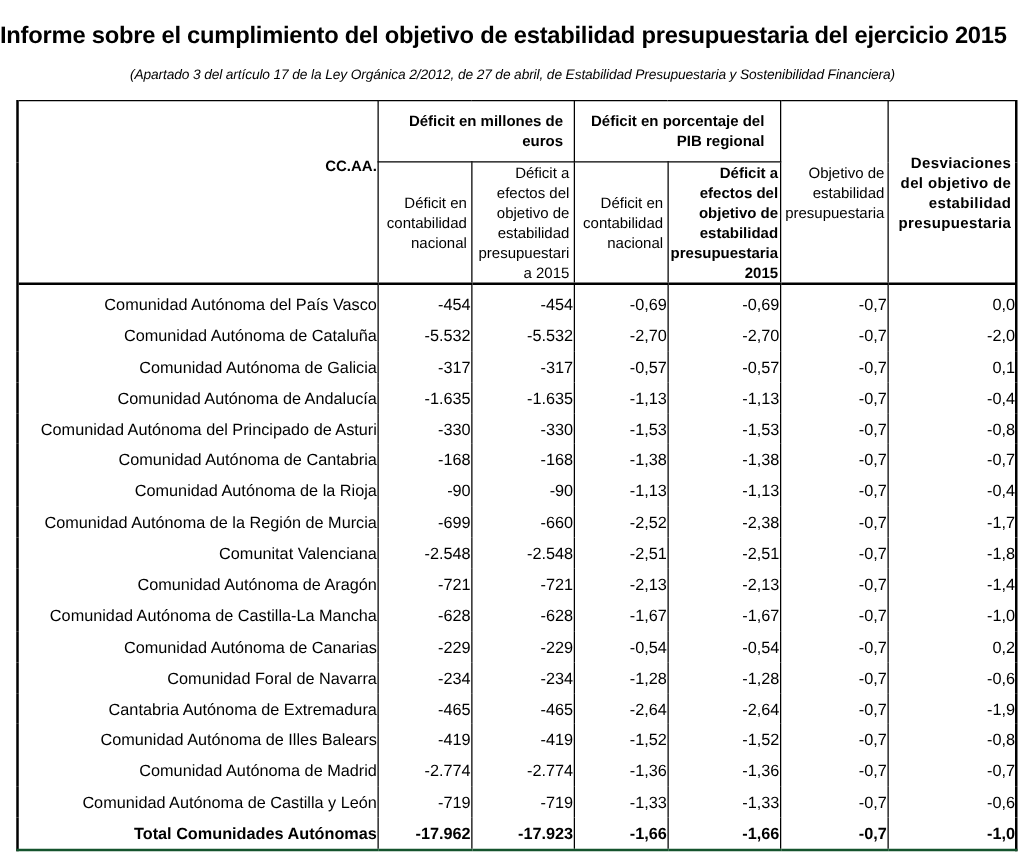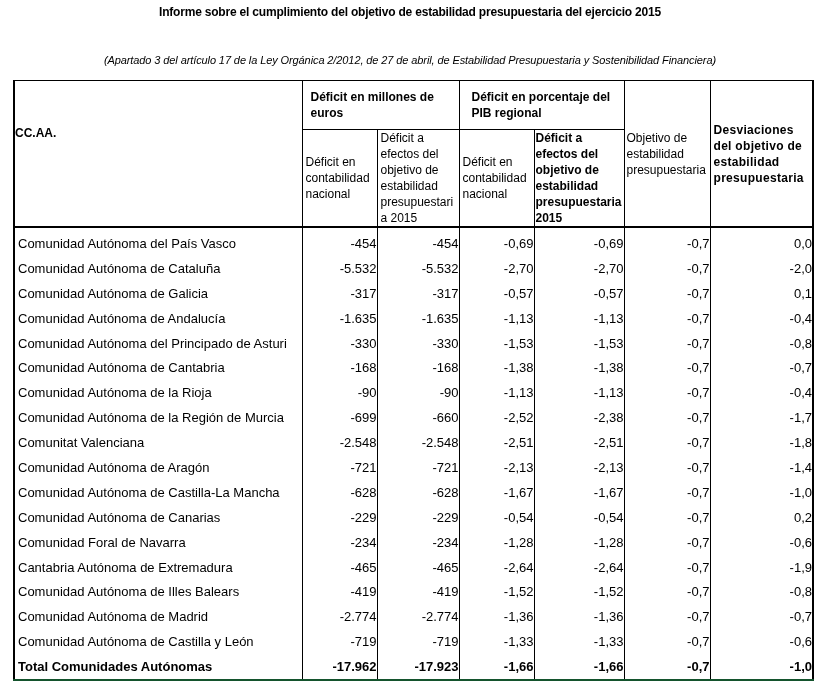--- a/index.html
+++ b/index.html
@@ -1,35 +1,35 @@
 <!DOCTYPE html>
 <html><head>
 <meta charset="utf-8">
 <style>
   html, body { margin: 0; padding: 0; background: #ffffff; }
   body { width: 820px; height: 682px; position: relative; overflow: hidden;
          font-family: "Liberation Sans", sans-serif; color: #000; }
-  .title { position: absolute; top: 5px; left: 0; width: 820px; text-align: center;
-           font-weight: bold; font-size: 12px; letter-spacing: -0.2px; }
+  .title { position: absolute; top: 18px; left: 0; width: 820px; text-align: left;
+           font-weight: bold; font-size: 19px; letter-spacing: -0.2px; }
   .subtitle { position: absolute; top: 54px; left: 0; width: 820px; text-align: center;
               font-style: italic; font-size: 11px; letter-spacing: -0.1px; }
   table.main { position: absolute; top: 80px; left: 13px; border-collapse: collapse;
                table-layout: fixed; width: 799px; }
   table.main th, table.main td { padding: 0; }
-  table.main th { font-size: 12px; font-weight: normal; text-align: left;
+  table.main th { font-size: 12px; font-weight: normal; text-align: right;
                   border: 1px solid #000; line-height: 16px; vertical-align: middle; }
   table.main th.bold { font-weight: bold; }
   table.main th.lsp { letter-spacing: 0.3px; }
   .outer-top th { border-top: 2px solid #000; }
   col.c0 { width: 288px; } col.c1 { width: 75px; } col.c2 { width: 82px; }
   col.c3 { width: 75px; } col.c4 { width: 90px; } col.c5 { width: 86px; }
   col.c6 { width: 103px; }
   tbody td { font-size: 13px; height: 24.9px; text-align: right; padding-right: 2px;
              border-left: 1px solid #000; border-right: 1px solid #000; white-space: nowrap; overflow: hidden; }
-  tbody td.name { text-align: left; padding-left: 3px; padding-right: 0; }
+  tbody td.name { text-align: right; padding-left: 3px; padding-right: 0; }
   tbody tr:first-child td { border-top: 2px solid #000; padding-top: 3px; }
   tbody tr.total td { font-weight: bold; border-bottom: 2px solid #14532d; }
   th.first-col, td.name { border-left: 2px solid #000 !important; }
   th.last-col, tbody td:last-child { border-right: 2px solid #000 !important; }
 </style>
 </head>
 <body>
 
 <div class="title">Informe sobre el cumplimiento del objetivo de estabilidad presupuestaria del ejercicio 2015</div>
 <div class="subtitle">(Apartado 3 del artículo 17 de la Ley Orgánica 2/2012, de 27 de abril, de Estabilidad Presupuestaria y Sostenibilidad Financiera)</div>

